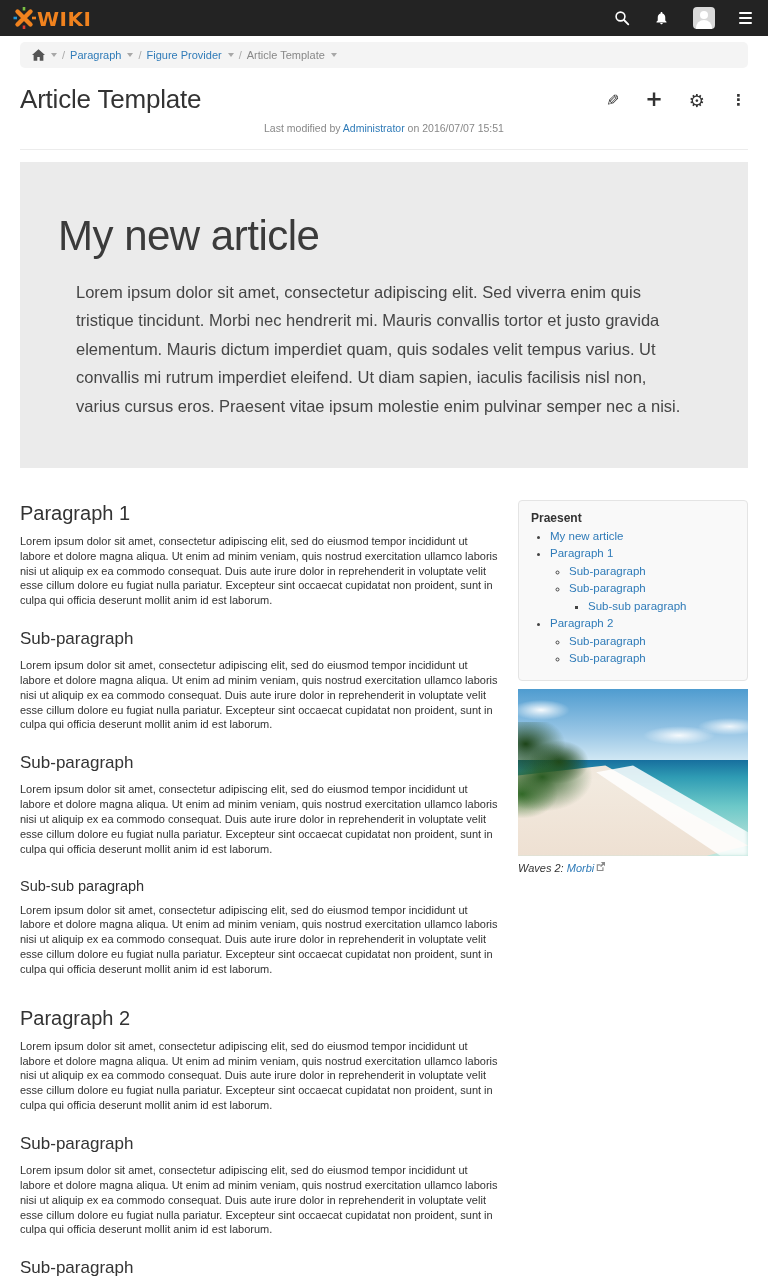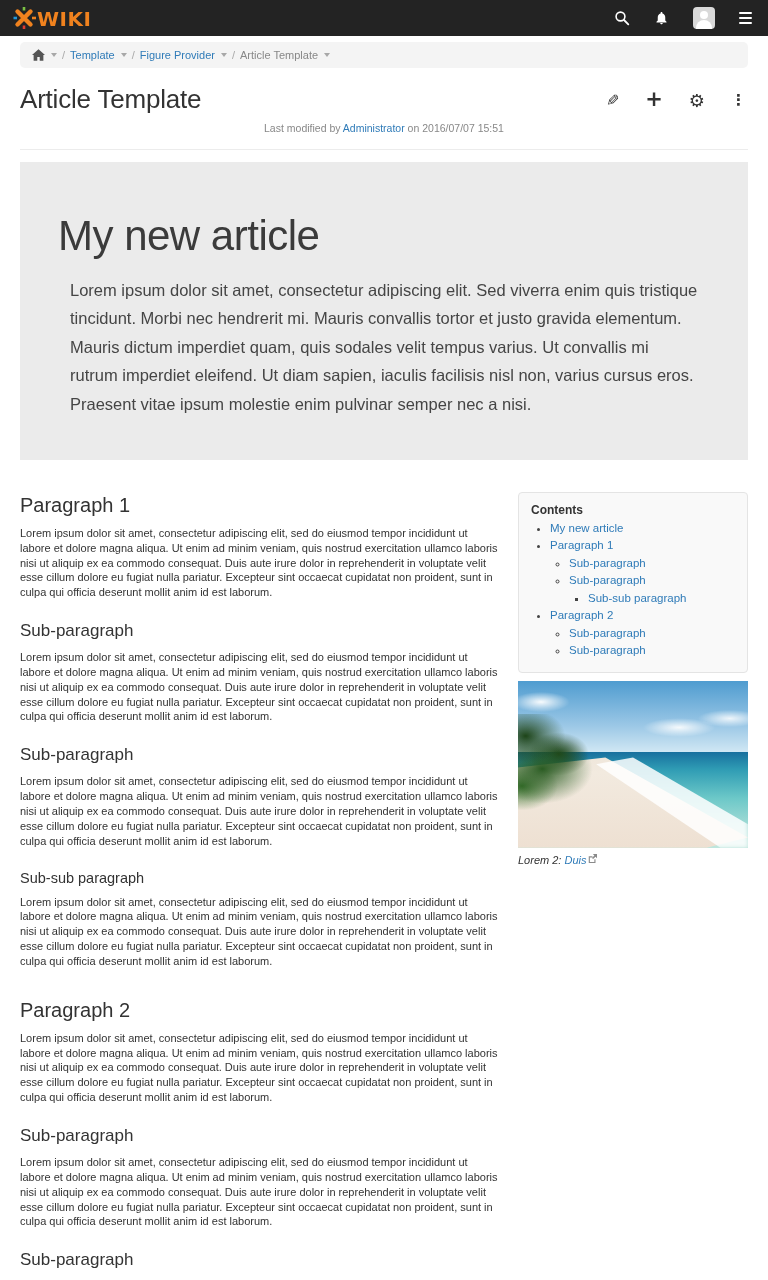--- a/index.html
+++ b/index.html
@@ -61,21 +61,21 @@
   .glyph.kebab { font-size:15px; font-weight:700; }
 
   .modified { margin:7px 20px 0; font-size:10.5px; color:#888;text-align:center; }
   .modified a, .docinfo a, .fig-caption a { color:#2f7bb8; }
 
   .divider { border:none; border-top:1px solid #ececec; margin:15px 20px 0; }
 
   
   .hero { margin:12px 20px 0; background:#ebebeb; padding:50px 38px 30px; }
   .hero h2 { margin:0 0 16px; font-size:42px; font-weight:400; color:#3b3b3b; letter-spacing:-0.5px; }
-  .hero p { margin:12px; font-size:16.5px; line-height:1.72; color:#454545; max-width:665px; }
+  .hero p { margin:18px; font-size:16.5px; line-height:1.72; color:#454545; max-width:665px; }
 
   
   .content-row { display:flex; gap:20px; margin:32px 20px 0; align-items:flex-start; }
   .main-col { flex:1 1 auto; min-width:0; }
   .side-col { flex:0 0 230px; width:230px; }
 
   .main-col h2.sec { font-size:20px; font-weight:400; margin:30px 0 9px; color:#333; }
   .main-col h3.sec { font-size:17px; font-weight:400; margin:21px 0 9px; color:#333; }
   .main-col h4.sec { font-size:14.5px; font-weight:400; margin:21px 0 9px; color:#333; }
   .main-col section:first-child h2.sec { margin-top:2px; }
@@ -188,21 +188,21 @@
 </div>
 
 <nav class="breadcrumb">
   <span class="icon-btn">
     <svg width="13" height="12" viewBox="0 0 16 14" fill="#555">
         <path d="M8 0 16 7 14 7 14 14 9.5 14 9.5 9.5 6.5 9.5 6.5 14 2 14 2 7 0 7 Z"></path>
       </svg>
   </span>
   <span class="caret"></span>
   <span class="crumb-sep">/</span>
-  <a class="crumb">Template</a>
+  <a class="crumb">Paragraph</a>
   <span class="caret"></span>
   <span class="crumb-sep">/</span>
   <a class="crumb">Figure Provider</a>
   <span class="caret"></span>
   <span class="crumb-sep">/</span>
   <span class="current">Article Template</span>
   <span class="caret"></span>
 </nav>
 
 <div class="page-head">
@@ -252,21 +252,21 @@
     </section>
     <section>
       <h3 class="sec">Sub-paragraph</h3>
       <p class="body">Lorem ipsum dolor sit amet, consectetur adipiscing elit, sed do eiusmod tempor incididunt ut labore et dolore magna aliqua. Ut enim ad minim veniam, quis nostrud exercitation ullamco laboris nisi ut aliquip ex ea commodo consequat. Duis aute irure dolor in reprehenderit in voluptate velit esse cillum dolore eu fugiat nulla pariatur. Excepteur sint occaecat cupidatat non proident, sunt in culpa qui officia deserunt mollit anim id est laborum.</p>
     </section>
   </div>
 
   <div class="side-col">
 
     <div class="toc-panel">
-      <div class="toc-title">Contents</div>
+      <div class="toc-title">Praesent</div>
       <ul class="l1">
         <li><a>My new article</a></li>
         <li><a>Paragraph 1</a>
           <ul class="l2">
             <li><a>Sub-paragraph</a></li>
             <li><a>Sub-paragraph</a>
               <ul class="l3">
                 <li><a>Sub-sub paragraph</a></li>
               </ul>
             </li>
@@ -283,20 +283,20 @@
 
 
     <figure class="figure fig2" style="margin:8px 0 0;">
       <div class="fig-img">
         <div class="layer ph2-sky"></div>
         <div class="layer ph2-sea"></div>
         <div class="layer ph2-sand"></div>
         <div class="layer ph2-surf"></div>
         <div class="layer ph2-veg"></div>
       </div>
-      <figcaption class="fig-caption"><span>Lorem 2: </span><a>Duis</a><span class="ext-icon"><svg width="9" height="9" viewBox="0 0 12 12">
+      <figcaption class="fig-caption"><span>Waves 2: </span><a>Morbi</a><span class="ext-icon"><svg width="9" height="9" viewBox="0 0 12 12">
               <path fill="#8a8a8a" d="M1 3 H6 V4.5 H2.5 V10.5 H8.5 V7 H10 V12 H1 Z"></path>
               <path fill="#8a8a8a" d="M6.5 0 H12 V5.5 L10 3.5 L6.8 6.7 L5.3 5.2 L8.5 2 Z"></path>
             </svg></span></figcaption>
     </figure>
 
   </div>
 </div>
 
 </body></html>

